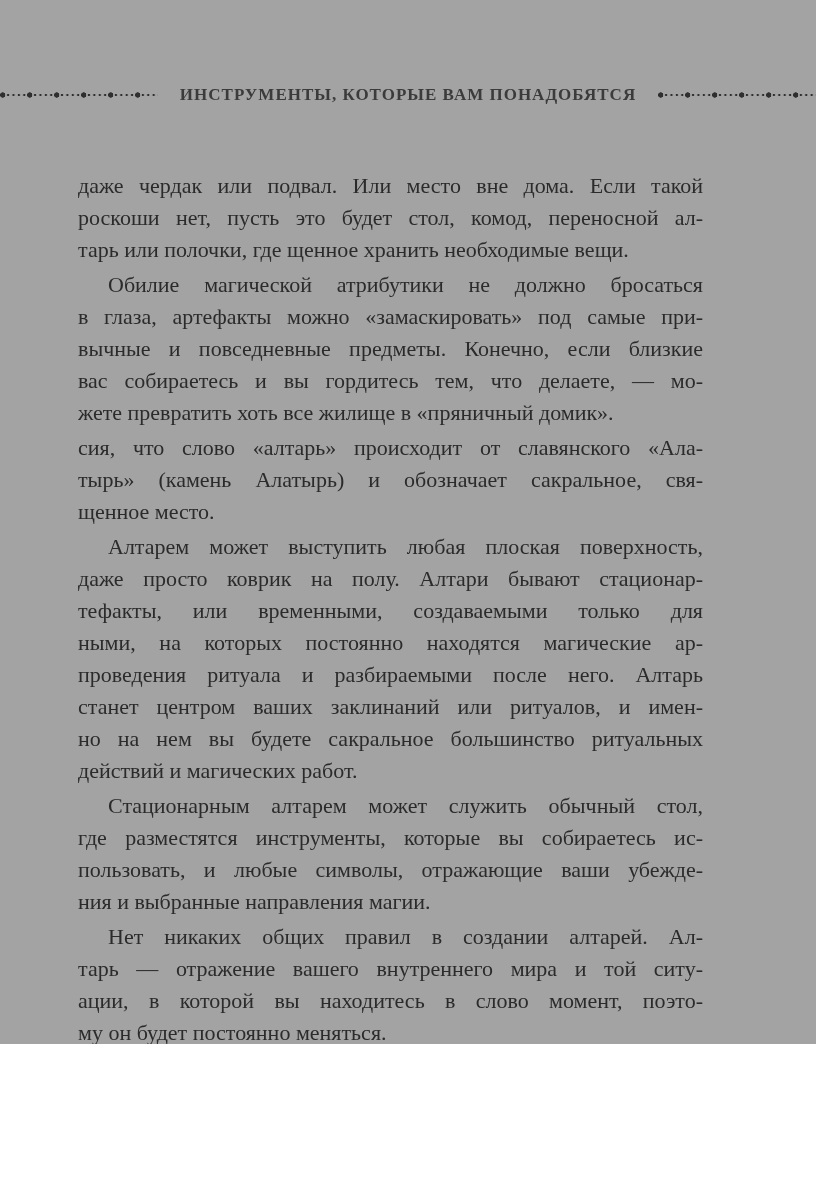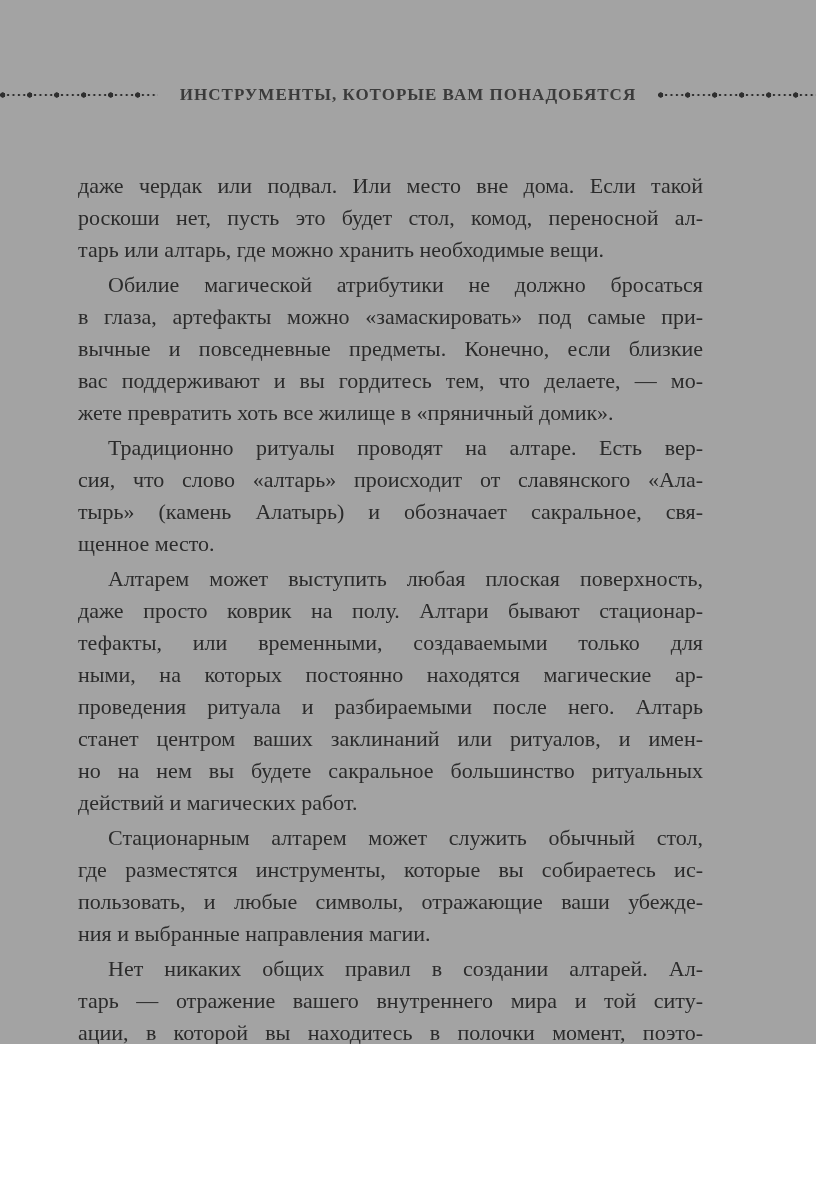--- a/index.html
+++ b/index.html
@@ -94,33 +94,32 @@
     <span class="dots"></span>
     <h1 class="runtitle">ИНСТРУМЕНТЫ, КОТОРЫЕ ВАМ ПОНАДОБЯТСЯ</h1>
     <span class="dots"></span>
   </header>
 
   <main class="bodytext">
 
     <p class="para">
       <span class="ln">даже чердак или подвал. Или место вне дома. Если такой</span>
       <span class="ln">роскоши нет, пусть это будет стол, комод, переносной ал-</span>
-      <span class="ln end">тарь или алтарь, где можно хранить необходимые вещи.</span>
+      <span class="ln end">тарь или полочки, где щенное хранить необходимые вещи.</span>
     </p>
 
     <p class="para">
       <span class="ln ind">Обилие магической атрибутики не должно бросаться</span>
       <span class="ln">в глаза, артефакты можно «замаскировать» под самые при-</span>
       <span class="ln">вычные и повседневные предметы. Конечно, если близкие</span>
-      <span class="ln">вас поддерживают и вы гордитесь тем, что делаете, — мо-</span>
+      <span class="ln">вас собираетесь и вы гордитесь тем, что делаете, — мо-</span>
       <span class="ln end">жете превратить хоть все жилище в «пряничный домик».</span>
     </p>
 
     <p class="para">
-      <span class="ln ind">Традиционно ритуалы проводят на алтаре. Есть вер-</span>
       <span class="ln">сия, что слово «алтарь» происходит от славянского «Ала-</span>
       <span class="ln">тырь» (камень Алатырь) и обозначает сакральное, свя-</span>
       <span class="ln end">щенное место.</span>
     </p>
 
     <p class="para">
       <span class="ln ind">Алтарем может выступить любая плоская поверхность,</span>
       <span class="ln">даже просто коврик на полу. Алтари бывают стационар-</span>
       <span class="ln">тефакты, или временными, создаваемыми только для</span>
       <span class="ln">ными, на которых постоянно находятся магические ар-</span>
@@ -133,21 +132,21 @@
     <p class="para">
       <span class="ln ind">Стационарным алтарем может служить обычный стол,</span>
       <span class="ln">где разместятся инструменты, которые вы собираетесь ис-</span>
       <span class="ln">пользовать, и любые символы, отражающие ваши убежде-</span>
       <span class="ln end">ния и выбранные направления магии.</span>
     </p>
 
     <p class="para">
       <span class="ln ind">Нет никаких общих правил в создании алтарей. Ал-</span>
       <span class="ln">тарь — отражение вашего внутреннего мира и той ситу-</span>
-      <span class="ln">ации, в которой вы находитесь в полочки момент, поэто-</span>
+      <span class="ln">ации, в которой вы находитесь в слово момент, поэто-</span>
       <span class="ln end">му он будет постоянно меняться.</span>
     </p>
 
   </main>
 
   <footer class="foot">
     <span>~ 15 ~</span>
   </footer>
 
 </div>

